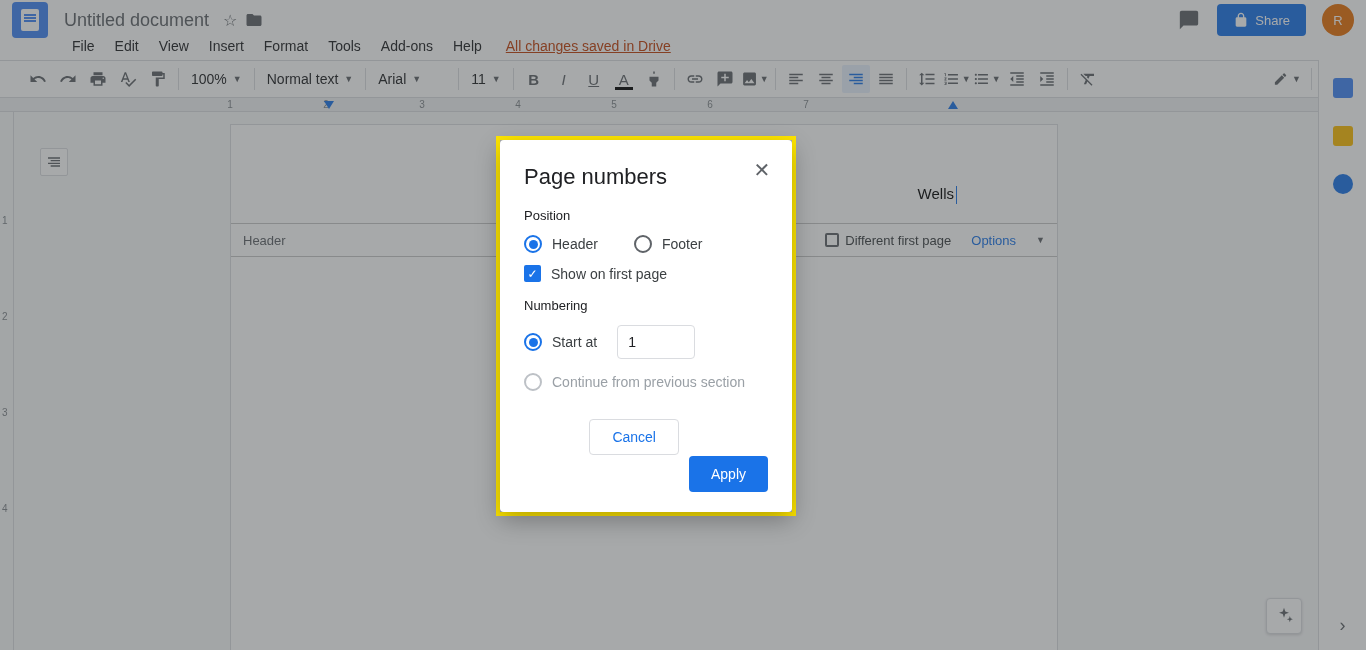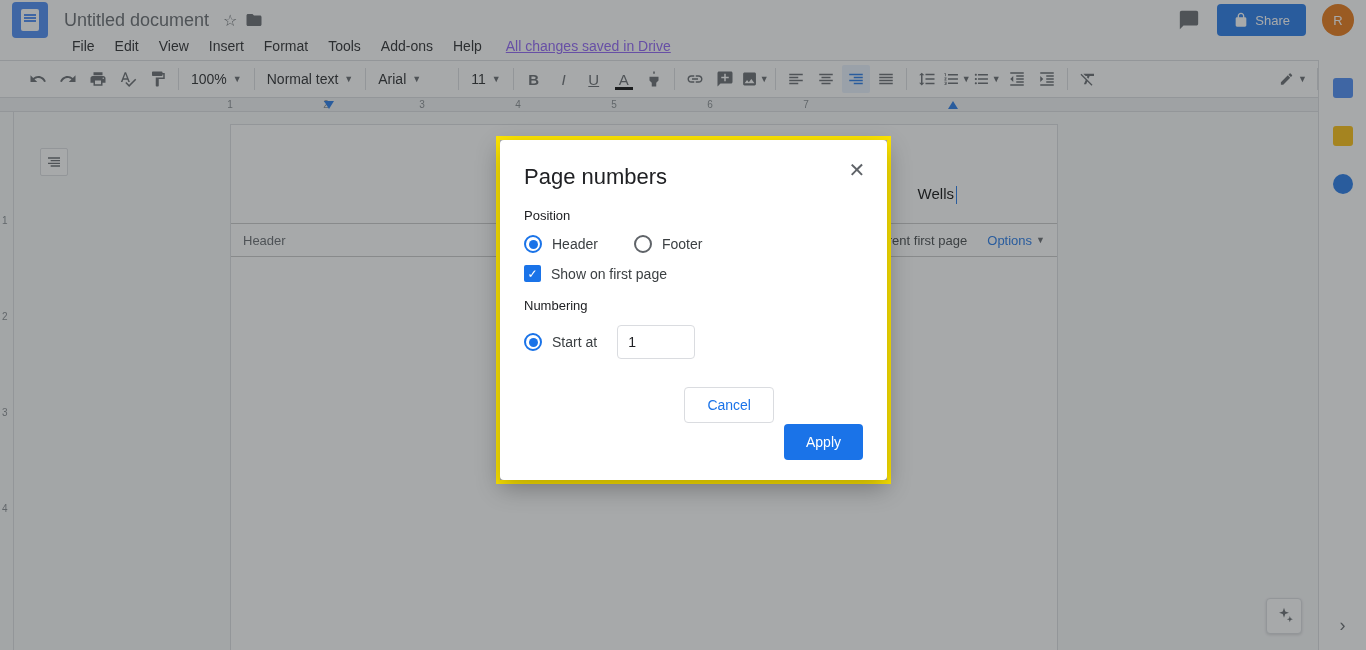--- a/index.html
+++ b/index.html
@@ -14,24 +14,24 @@
 .doc-title { font-size:18px; color:#5f6368; margin-right:10px; }
 .star-icon, .folder-icon { color:#5f6368; font-size:16px; margin:0 4px; cursor:pointer; display:inline-flex; }
 .titlebar-right { margin-left:auto; display:flex; align-items:center; gap:16px; }
 .comment-bubble { width:24px; height:24px; color:#5f6368; display:flex; align-items:center; justify-content:center; }
 .share-btn { background:#1a73e8; color:#fff; border-radius:4px; padding:8px 16px; display:flex; align-items:center; gap:6px; font-weight:500; cursor:pointer; }
 .avatar { width:32px; height:32px; border-radius:50%; background:#e8710a; color:#fff; display:flex; align-items:center; justify-content:center; font-weight:500; }
 
 
 .menubar { display:flex; align-items:center; padding:4px 12px 4px 64px; height:28px; gap:4px; }
 .menubar .mitem { padding:4px 8px; border-radius:4px; cursor:pointer; color:#202124; font-size:14px; }
-.saved { color:#8b5cf6; text-decoration:underline; margin-left:12px; font-size:14px; }
-
-
-.toolbar { display:flex; align-items:center; height:38px; border-top:1px solid #dadce0; border-bottom:1px solid #dadce0; padding:0 10px 0 24px; gap:2px; }
+.saved { color:#c2410c; text-decoration:underline; margin-left:12px; font-size:14px; }
+
+
+.toolbar { display:flex; align-items:center; height:38px; border-top:1px solid #dadce0; border-bottom:1px solid #dadce0; padding:0 16px 0 24px; gap:2px; }
 .tbtn { width:28px; height:28px; display:flex; align-items:center; justify-content:center; color:#5f6368; border-radius:2px; cursor:pointer; font-size:15px; }
 .tbtn svg { width:18px; height:18px; fill:#5f6368; }
 .tbtn.active { background:#e8f0fe; color:#1a73e8; }
 .tbtn.active svg { fill:#1a73e8; }
 .tsep { width:1px; height:22px; background:#dadce0; margin:0 4px; }
 .tsel { display:flex; align-items:center; gap:6px; padding:0 6px; color:#202124; font-size:14px; cursor:pointer; }
 .tri { font-size:9px; color:#5f6368; }
 .zoom { min-width:52px; }
 .stylesel { min-width:90px; }
 .fontsel { min-width:80px; }
@@ -50,41 +50,41 @@
 .ruler-marker svg { fill:#1a73e8; }
 .workspace { display:flex; height:calc(100% - 112px); }
 .ruler-v { width:14px; background:#f8f9fa; border-right:1px solid #dadce0; position:relative; }
 .ruler-v .num { position:absolute; left:2px; font-size:10px; color:#80868b; transform:translateY(-50%); }
 .canvas { flex:1; background:#f8f9fa; position:relative; overflow:hidden; }
 .page { position:absolute; left:216px; top:12px; width:828px; height:620px; background:#fff; border:1px solid #dadce0; }
 .page .header-region { position:absolute; top:98px; left:0; right:0; height:34px; border-top:1px solid #c7c7c7; border-bottom:1px solid #c7c7c7; display:flex; align-items:center; padding:0 12px; }
 .page .header-label { color:#5f6368; font-weight:500; }
 .page .header-opts { margin-left:auto; display:flex; align-items:center; gap:20px; font-size:13px; }
 .page .chk { display:flex; align-items:center; gap:6px; color:#3c4043; }
-.page .options-link { color:#1a73e8; font-weight:500; display:flex; align-items:center; gap:4px; cursor:pointer;justify-content:space-between; }
+.page .options-link { color:#1a73e8; font-weight:500; display:flex; align-items:center; gap:20px; cursor:pointer;justify-content:space-between; }
 .page .typed { position:absolute; top:60px; right:100px; font-size:15px; color:#000000; }
 .page .cursor { display:inline-block; width:1px; height:18px; background:#1a73e8; vertical-align:middle; margin-left:2px; }
 .outline-btn { position:absolute; left:26px; top:36px; width:28px; height:28px; border:1px solid #dadce0; border-radius:2px; display:flex; align-items:center; justify-content:center; cursor:pointer; color:#5f6368; background:#fff; }
 
 
 .sidepanel { position:absolute; right:0; top:60px; bottom:0; width:48px; border-left:1px solid #dadce0; background:#fff; display:flex; flex-direction:column; align-items:center; padding-top:18px; gap:28px; z-index:5; }
 .sp-icon { width:20px; height:20px; border-radius:3px; cursor:pointer; }
 .sp-cal { background:#4285f4; }
 .sp-keep { background:#fbbc04; }
 .sp-tasks { background:#1a73e8; border-radius:50%; }
 .sp-expand { margin-top:auto; margin-bottom:14px; color:#5f6368; font-size:18px; cursor:pointer; }
 
 
 .explore { position:absolute; right:64px; bottom:16px; width:36px; height:36px; background:#fff; border:1px solid #dadce0; border-radius:4px; box-shadow:0 1px 3px rgba(0,0,0,.15); display:flex; align-items:center; justify-content:center; cursor:pointer; z-index:5; }
 
 
 .scrim { position:absolute; inset:0; background:rgba(60,64,67,.45); z-index:10; }
 
 
-.dialog-wrap { position:absolute; left:500px; top:140px; width:387px; z-index:20; }
+.dialog-wrap { position:absolute; left:500px; top:140px; width:292px; z-index:20; }
 .dialog-hl { position:absolute; inset:-4px; border:4px solid #ffe600; pointer-events:none; }
 .dialog { background:#fff; border-radius:4px; box-shadow:0 8px 24px rgba(0,0,0,.3); padding:24px 24px 20px 24px; position:relative; }
 .dialog h1 { font-size:22px; font-weight:400; color:#202124; margin-bottom:18px; font-family:"Google Sans",Arial,sans-serif; }
 .close-x { position:absolute; top:18px; right:18px; width:24px; height:24px; display:flex; align-items:center; justify-content:center; color:#5f6368; cursor:pointer; font-size:20px; }
 .sect-label { font-size:13px; font-weight:500; color:#202124; margin-bottom:12px; margin-top:6px; }
 .radio-row { display:flex; align-items:center; gap:36px; margin-bottom:12px; }
 .radio { display:flex; align-items:center; gap:10px; cursor:pointer; font-size:14px; color:#3c4043; }
 .rdot { width:18px; height:18px; border:2px solid #5f6368; border-radius:50%; display:flex; align-items:center; justify-content:center; }
 .rdot.sel { border-color:#1a73e8; }
 .rdot.sel::after { content:""; width:9px; height:9px; background:#1a73e8; border-radius:50%; }
@@ -383,20 +383,24 @@
       </label>
 
       <div class="sect-label">Numbering</div>
       <div class="numrow">
         <label class="radio">
           <span class="rdot sel"></span>
           <span>Start at</span>
         </label>
         <input class="numinput" value="1" style="">
       </div>
+      <label class="radio dis">
+        <span class="rdot dis"></span>
+        <span>Continue from previous section</span>
+      </label>
 
       <div class="btnrow">
         <div class="btn btn-cancel">Cancel</div>
         <div class="btn btn-apply">Apply</div>
       </div>
     </div>
   </div>
 
 </div>
 

